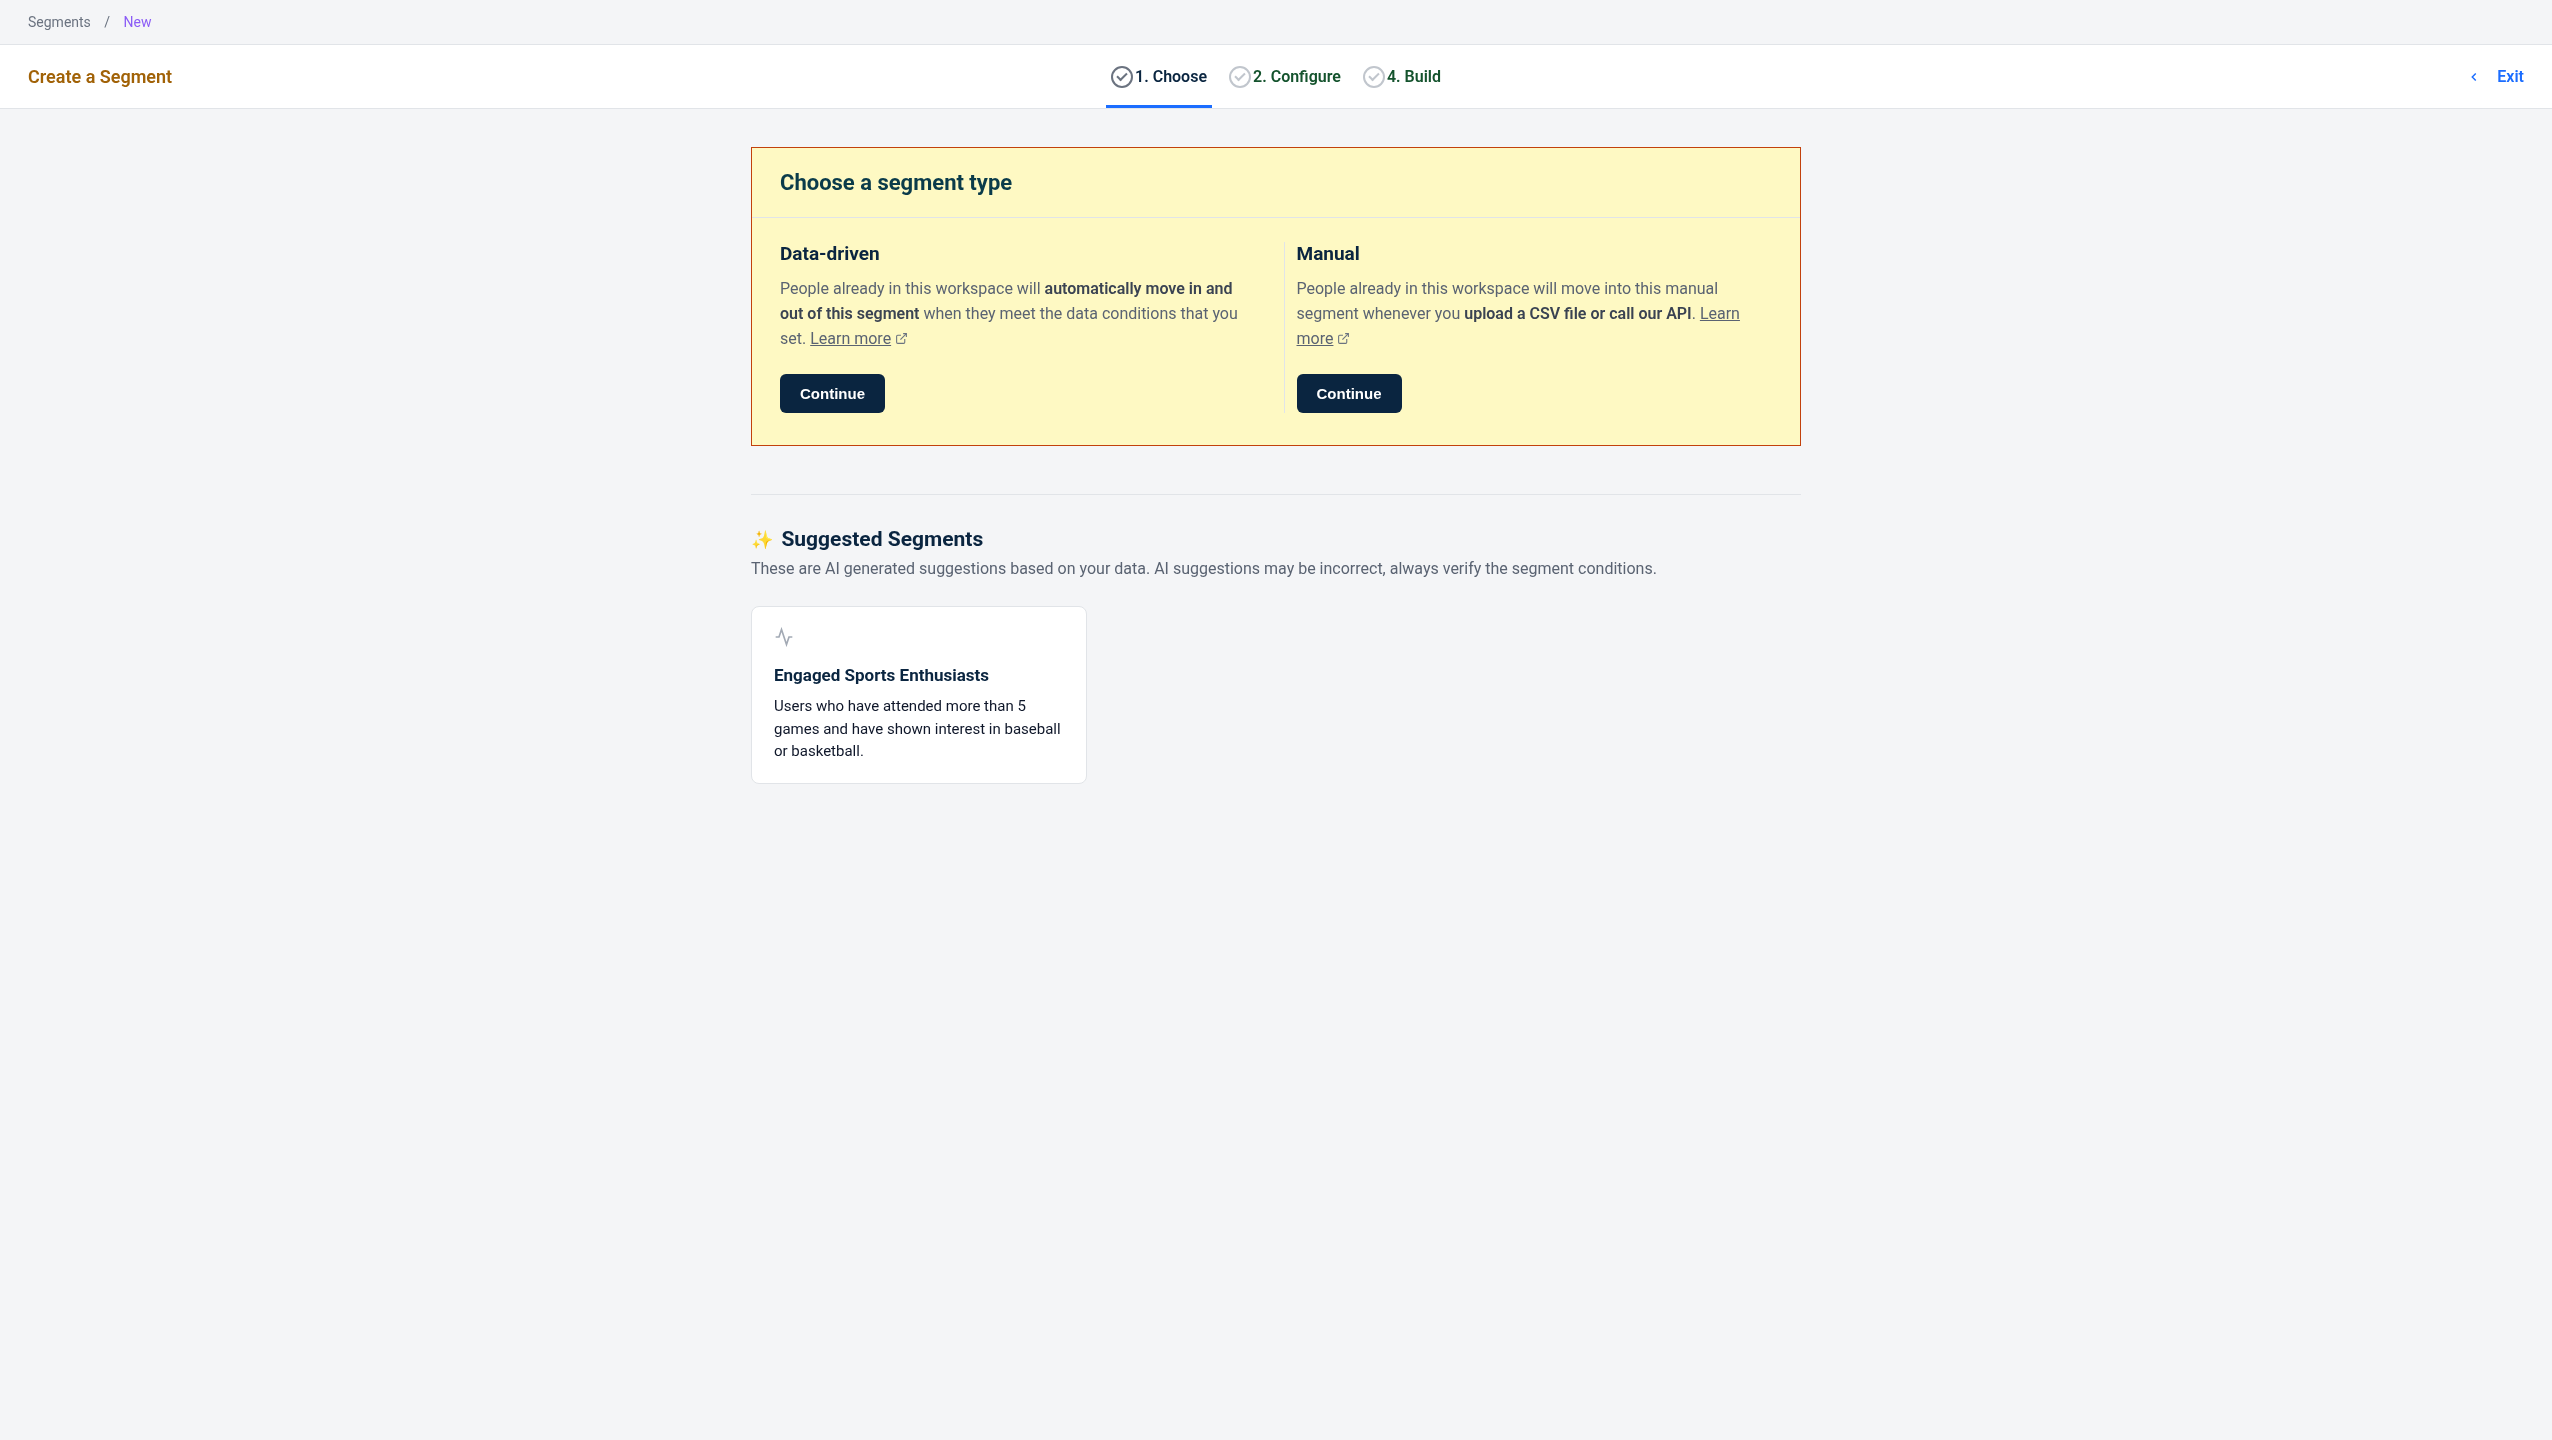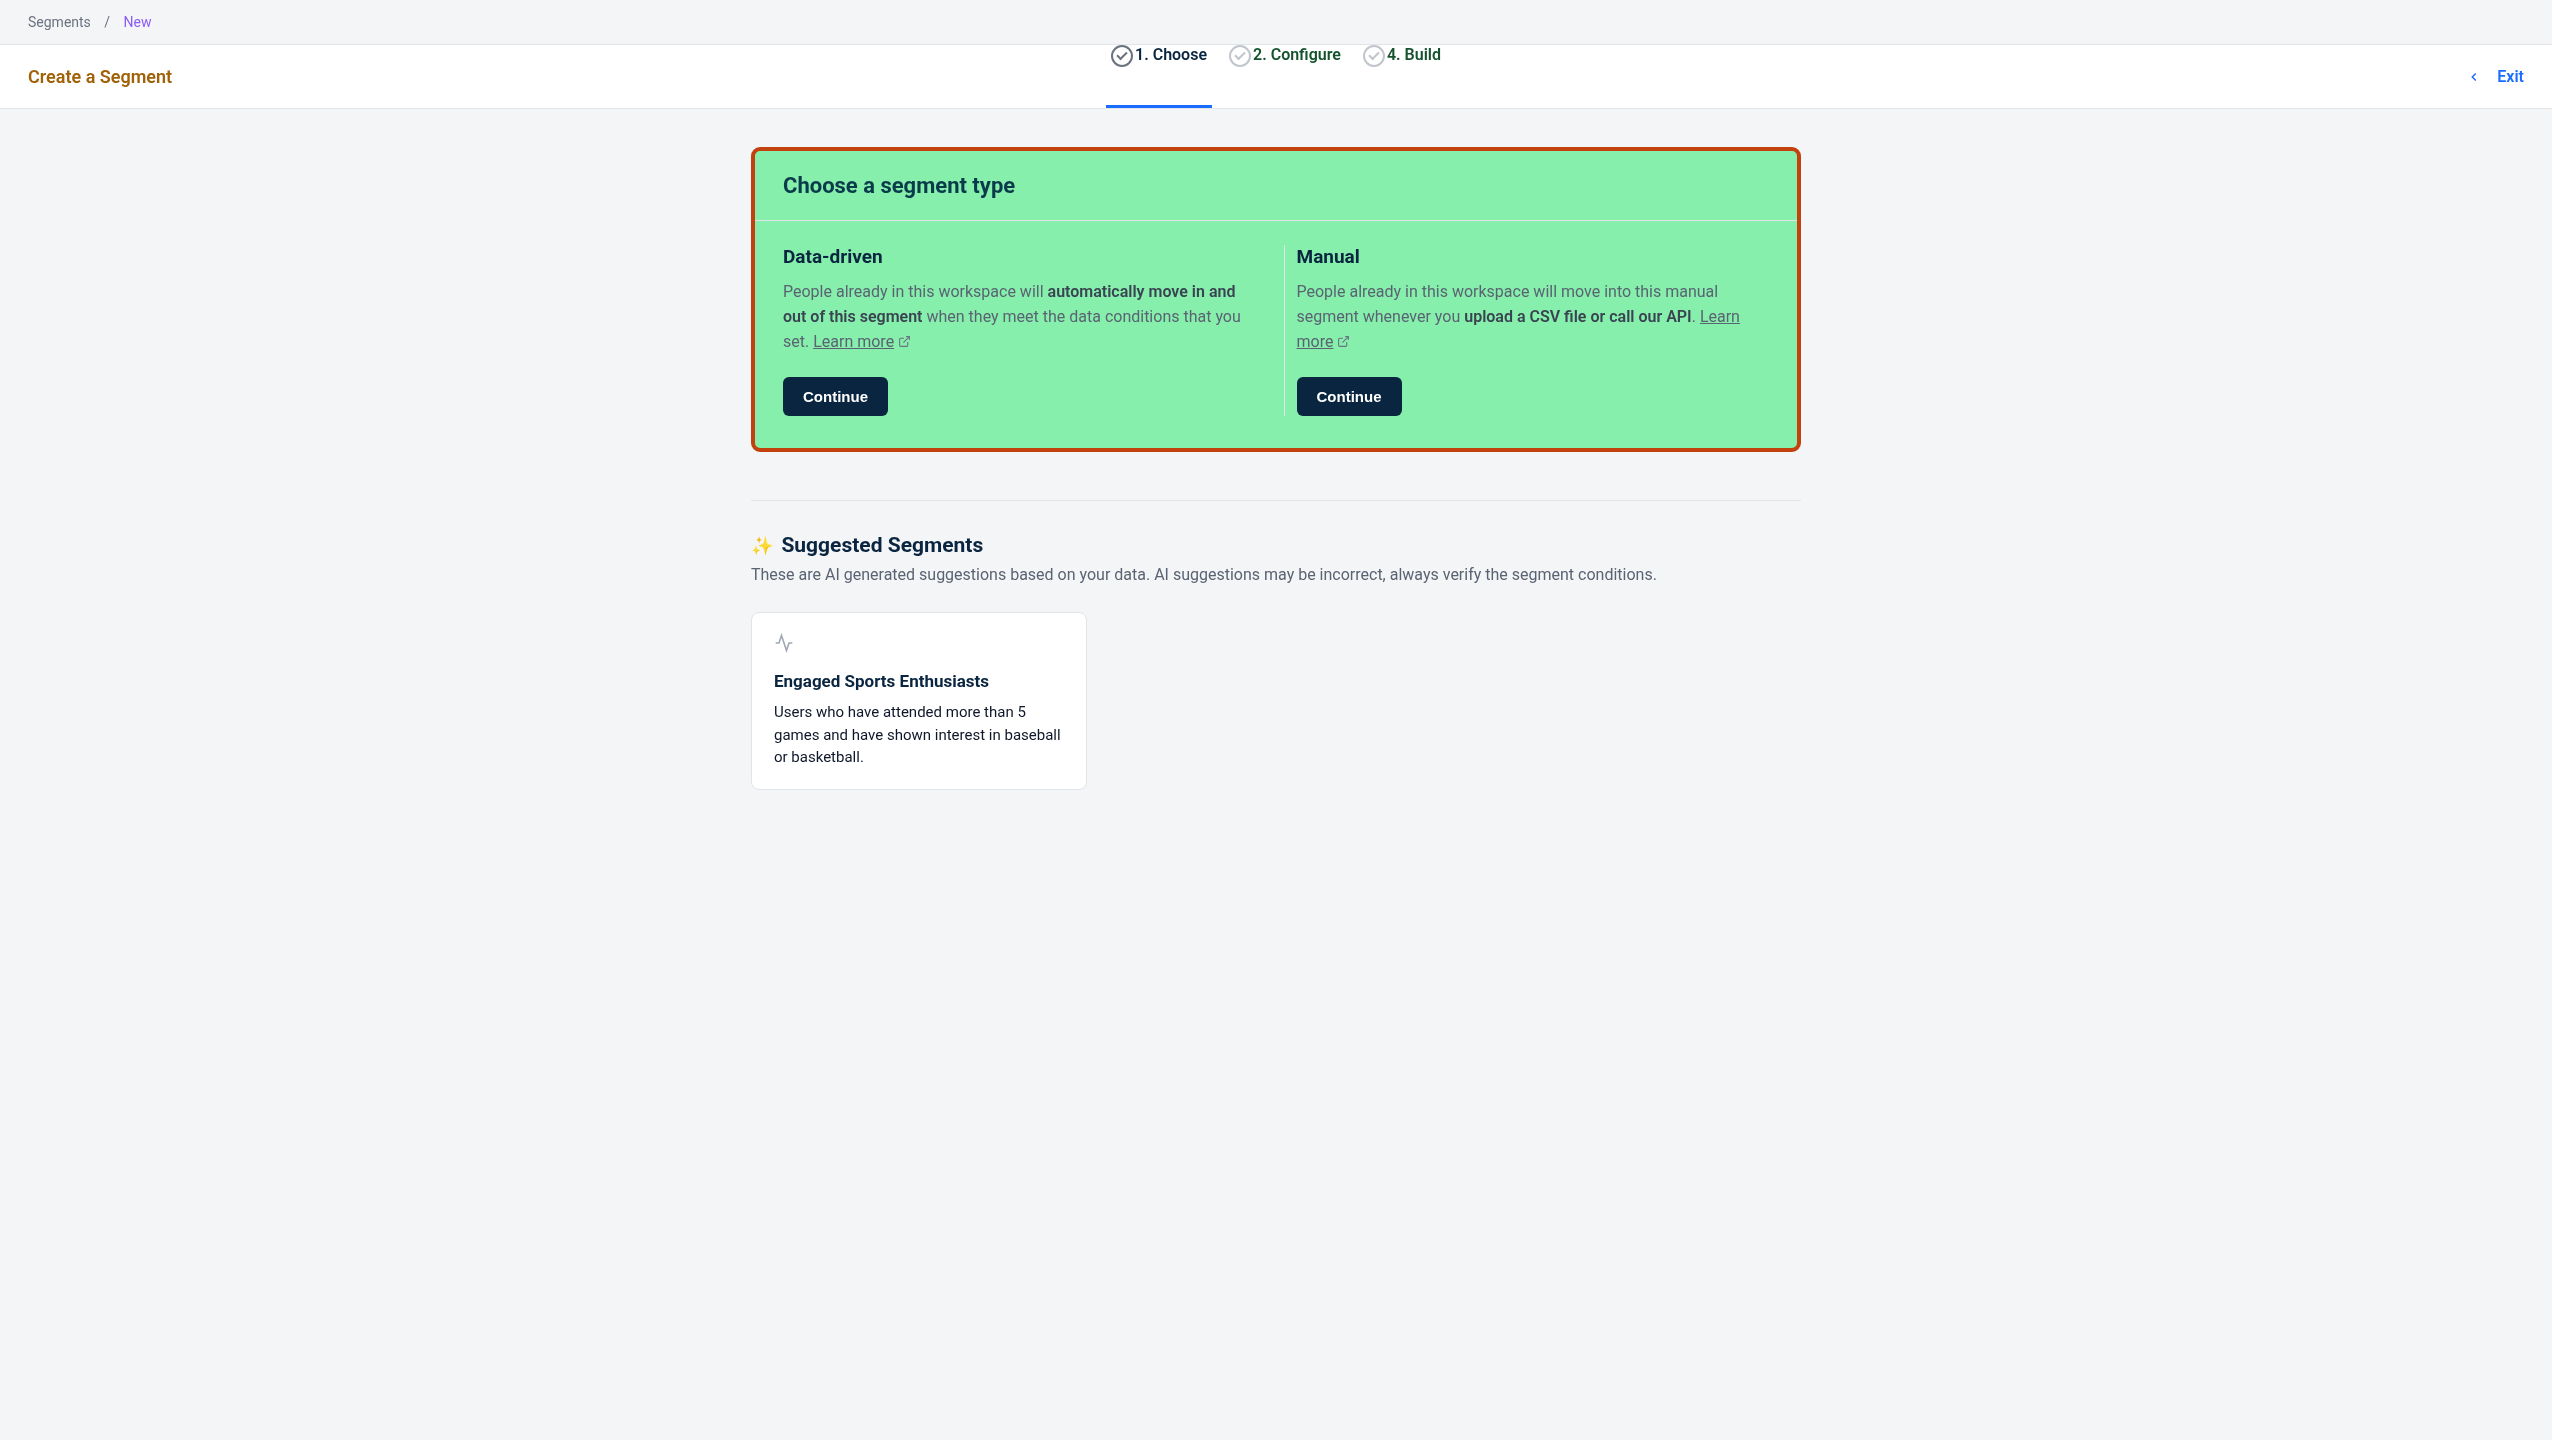--- a/index.html
+++ b/index.html
@@ -45,21 +45,21 @@
       position: absolute;
       left: 50%;
       transform: translateX(-50%);
       display: flex;
       gap: 22px;
       align-items: center;
       height: 100%;
     }
     .step {
       display: flex;
-      align-items: flex-start;
+      align-items: center;
       gap: 2px;
       height: 100%;
       position: relative;
     }
     .step-circle {
       width: 22px;
       height: 22px;
       border-radius: 50%;
       border: 2px solid;
       display: inline-flex;
@@ -121,23 +121,23 @@
       font-weight: 600;
       font-size: 16px;
       text-decoration: none;
     }
     .main-content {
       max-width: 1050px;
       margin: 0 auto;
       padding: 38px 0 40px 0;
     }
     .card {
-      background: #86efac;
-      border: 4px solid #c2410c;
-      border-radius: 9px;
+      background: #fef9c3;
+      border: 1px solid #c2410c;
+      border-radius: 0;
     }
     .card-header {
       padding: 22px 28px;
       border-bottom: 1px solid #e1e4e8;
     }
     .card-header h2 {
       font-size: 22px;
       font-weight: 700;
       color: #0a3b4a;
     }

